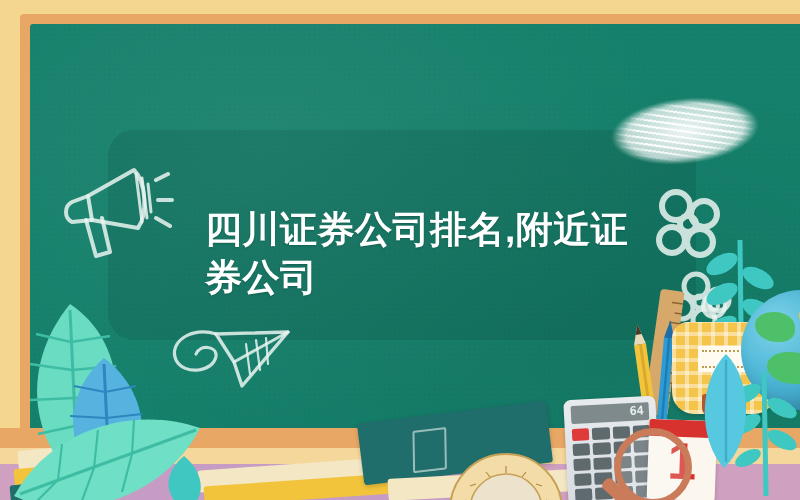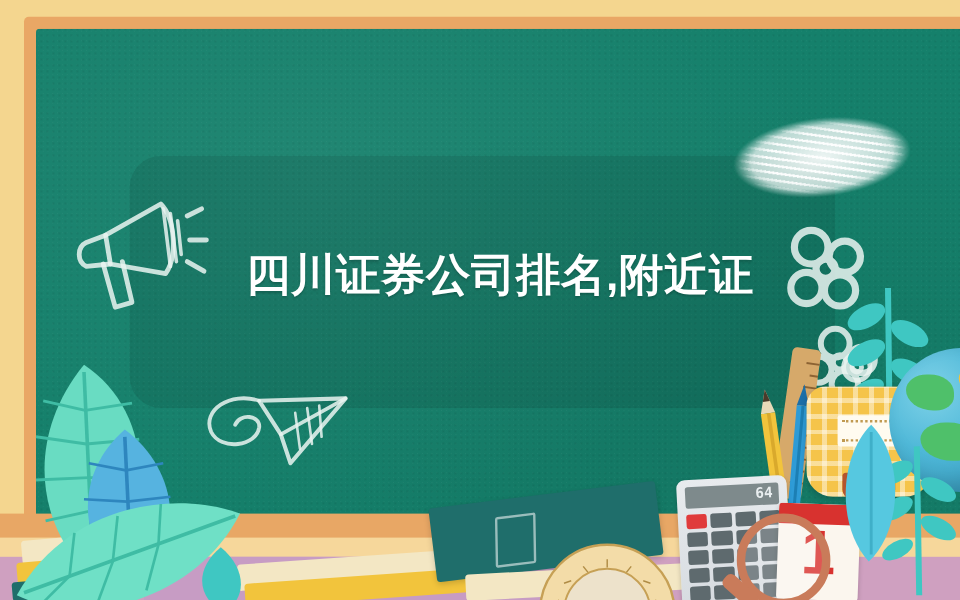--- a/index.html
+++ b/index.html
@@ -185,20 +185,21 @@
             <circle cx="30" cy="30" r="11"></circle>
             <circle cx="30" cy="30" r="4"></circle>
           </g>
       </svg>
     </div>
 
     <div class="scribble"></div>
 
     <div class="title">
       <div>四川证券公司排名,附近证</div>
+      <div>券公司</div>
     </div>
   </div>
 
   <div class="desk">
     <div class="desk-tan"></div>
     <div class="desk-cream"></div>
     <div class="desk-pink"></div>
     <div class="desk-mauve"></div>
   </div>
 

